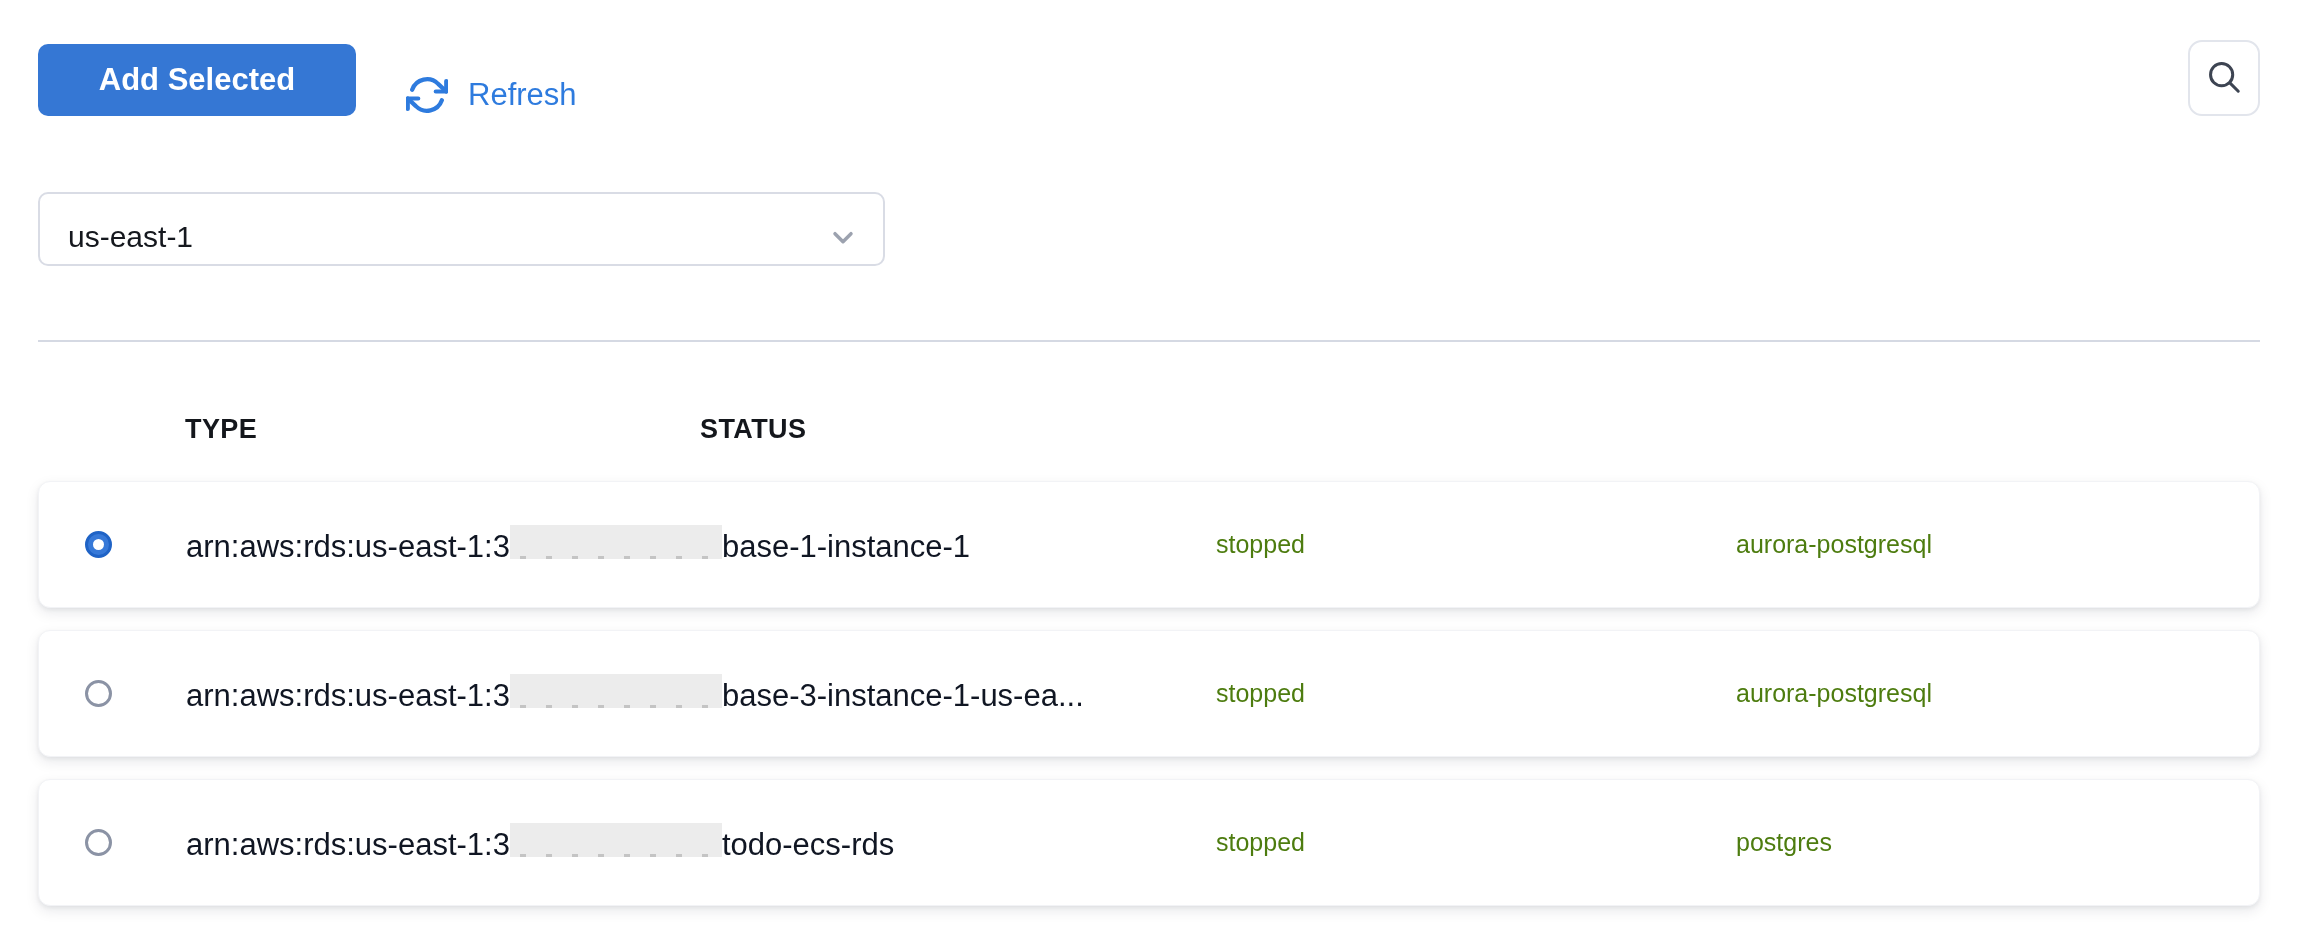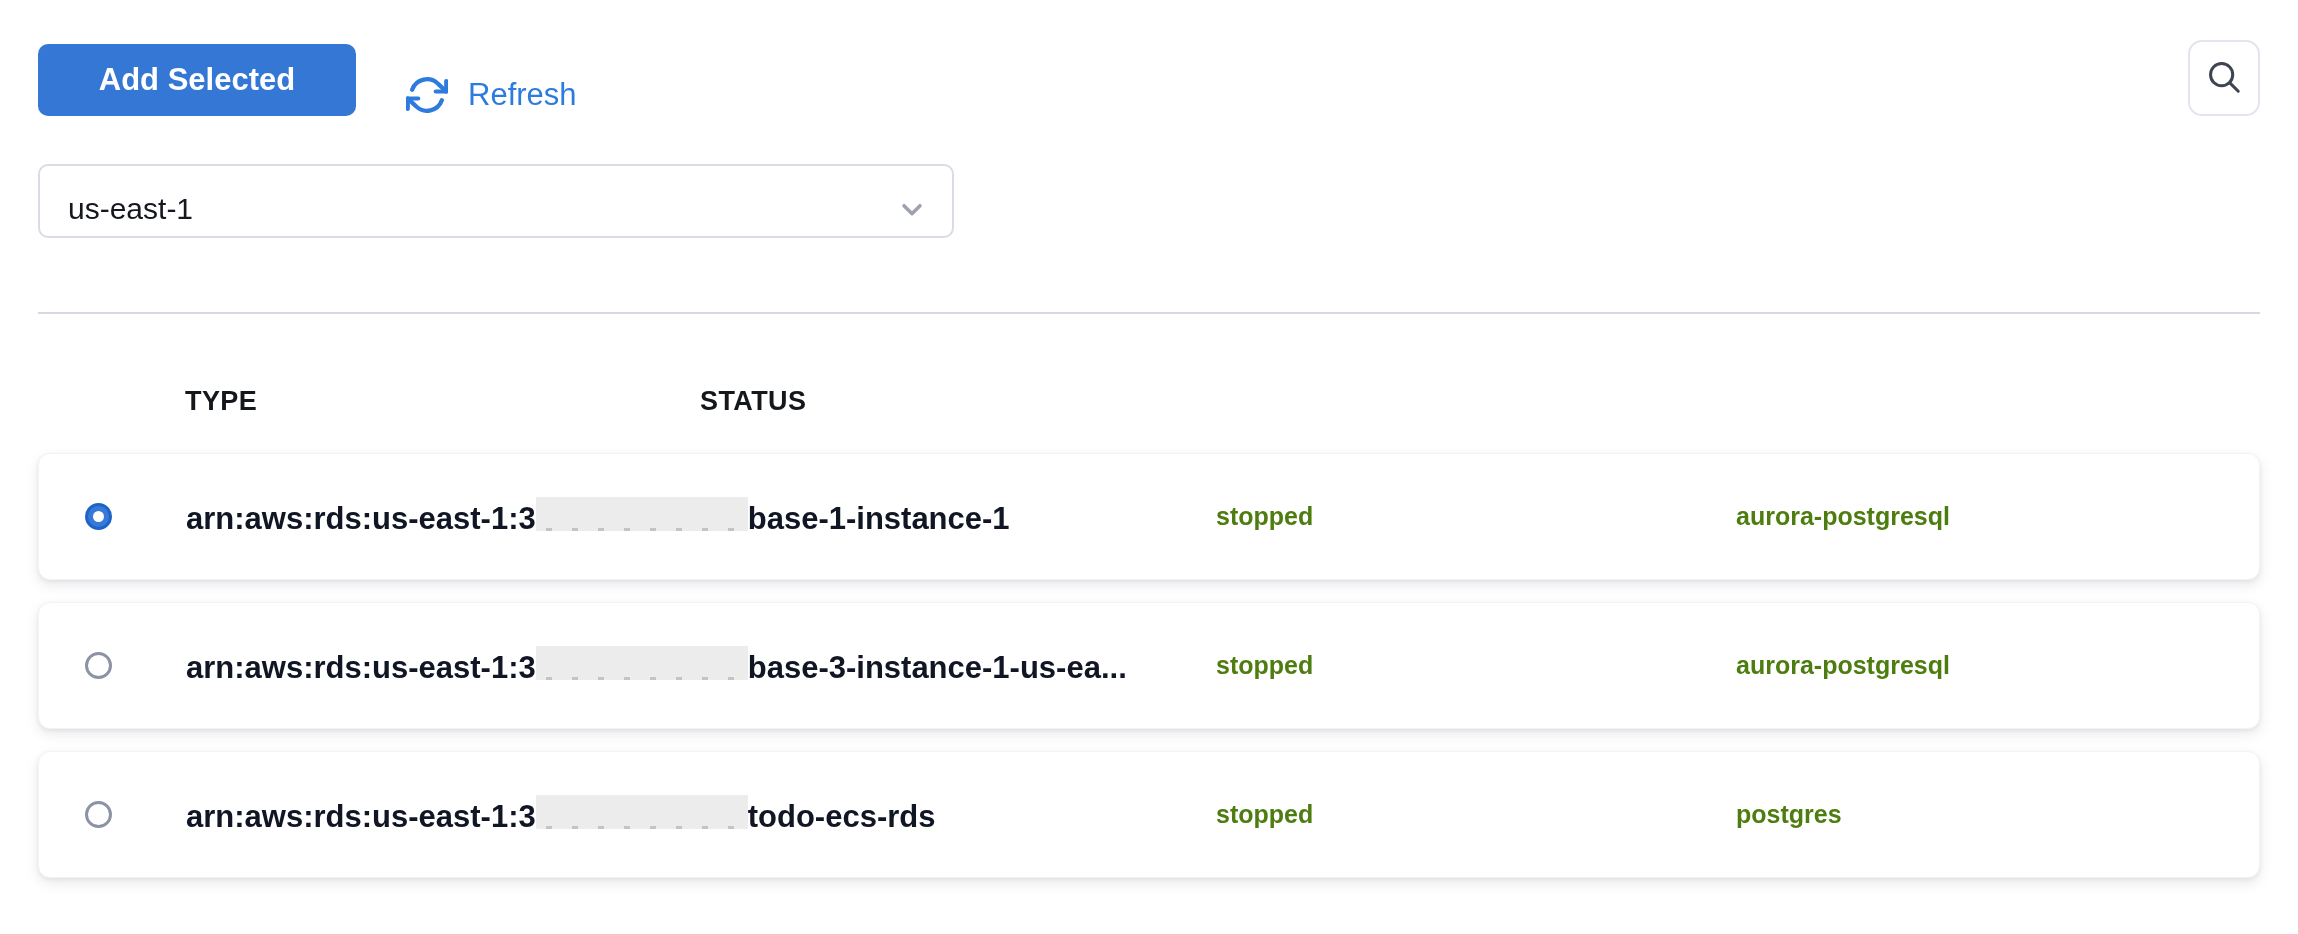--- a/index.html
+++ b/index.html
@@ -48,22 +48,22 @@
     border: 2px solid #e2e5ec;
     border-radius: 14px;
     display: flex;
     align-items: center;
     justify-content: center;
     cursor: pointer;
   }
 
   
   .region-select {
-    margin-top: 48px;
-    width: 916px;
+    margin-top: 76px;
+    width: 847px;
     height: 74px;
     border: 2px solid #d9dce5;
     border-radius: 10px;
     background: #ffffff;
     display: flex;
     align-items: center;
     padding: 16px 24px 0 28px;
     font-size: 30px;
     color: #15181e;
     cursor: pointer;
@@ -77,21 +77,20 @@
     height: 2px;
     background: #d5d9e3;
     border: none;
   }
 
   
   .grid {
     display: grid;
     grid-template-columns: 147px 515px 515px 520px 1fr;
     align-items: center;
-    font-weight: bold;
   }
   .thead {
     margin-top: 72px;
     font-size: 27px;
     font-weight: 700;
     letter-spacing: 0.4px;
     color: #14171c;
   }
   .rows { margin-top: 36px; }
   .row {

